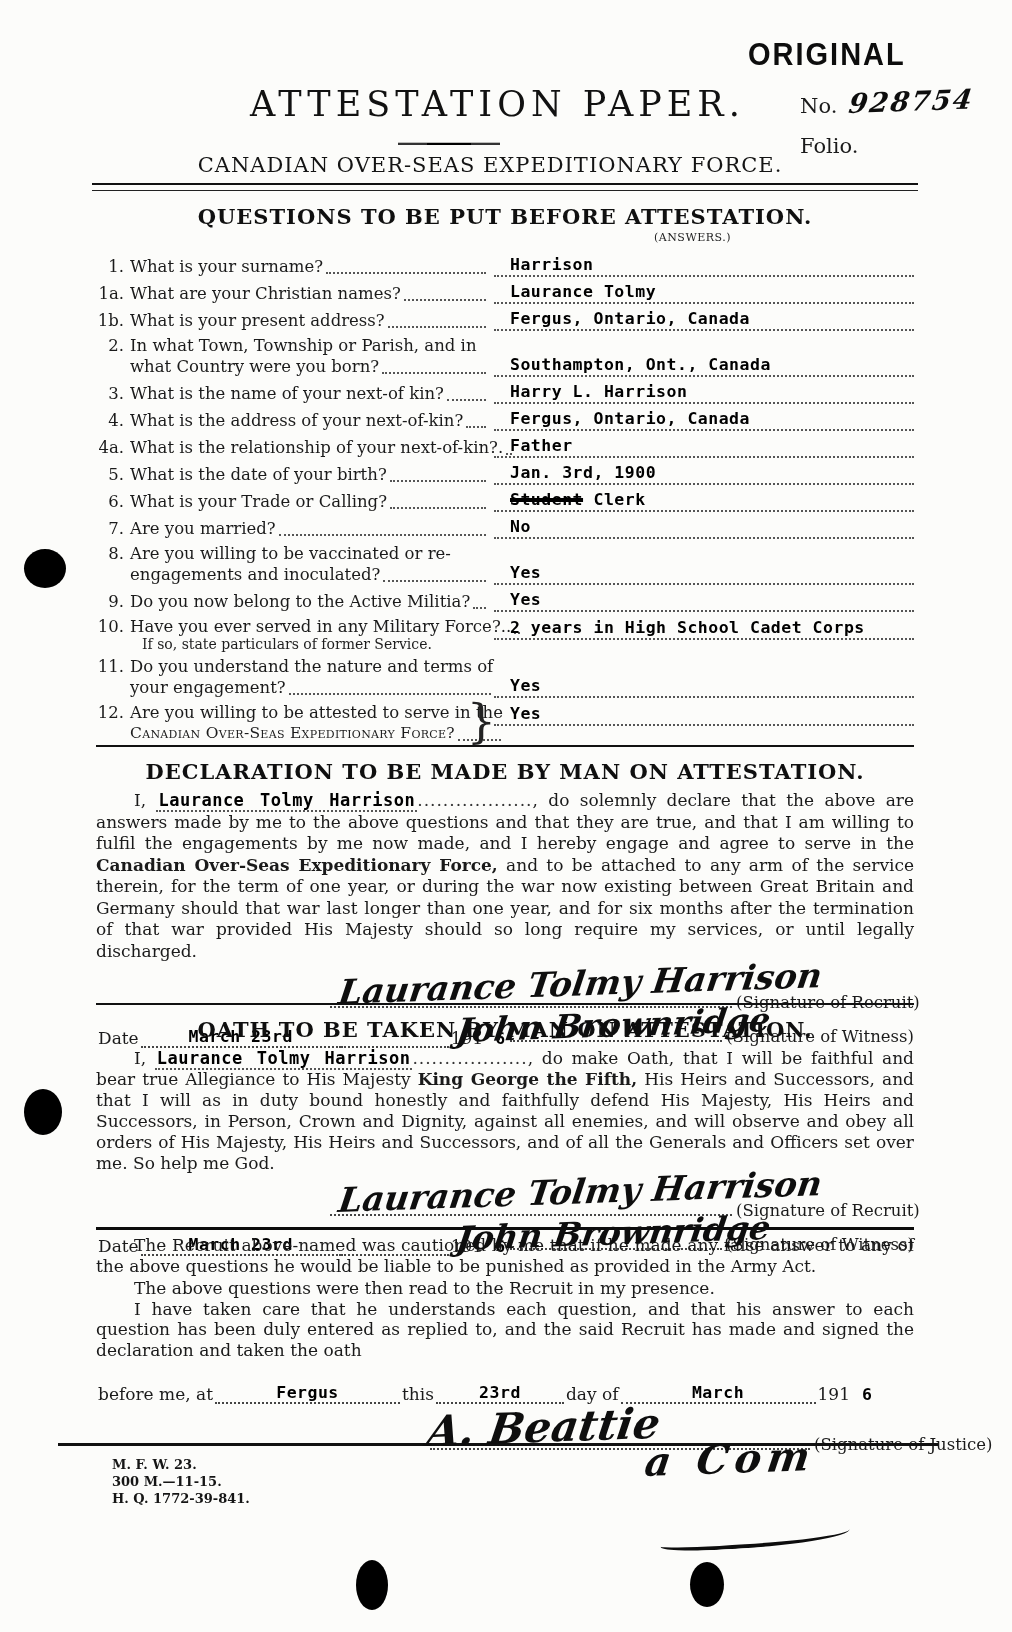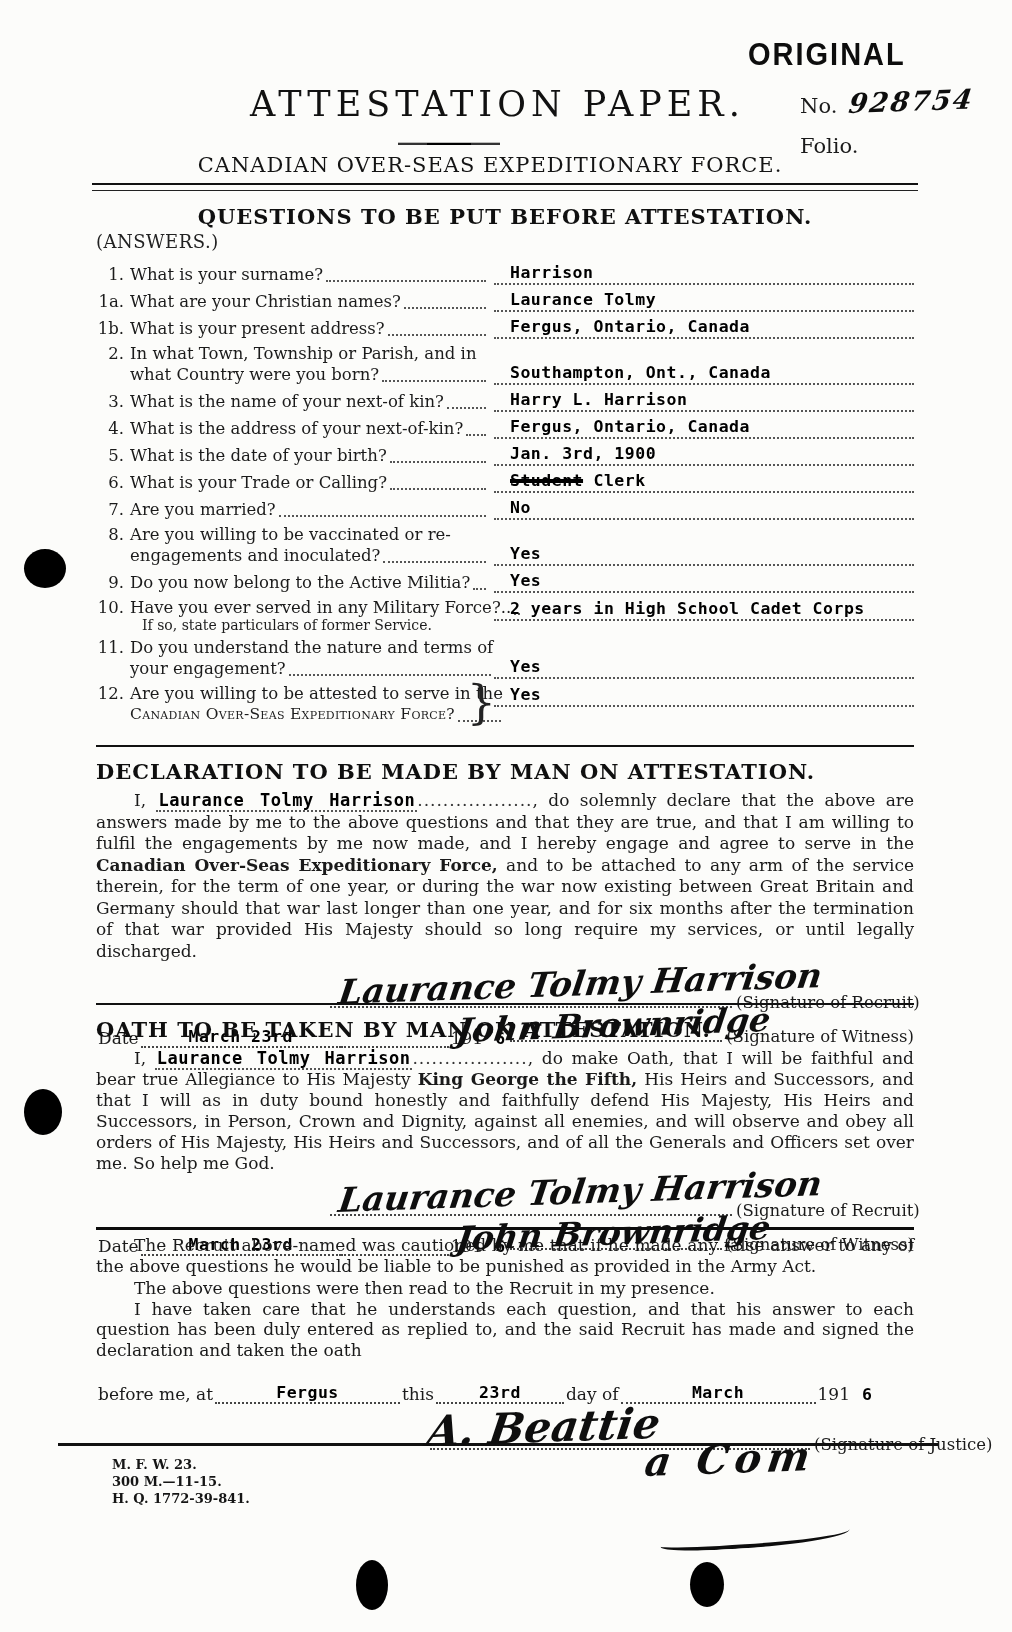--- a/index.html
+++ b/index.html
@@ -47,22 +47,22 @@
     position:absolute;left:92px;top:183px;width:826px;height:5px;
     border-top:2px solid #111;border-bottom:1px solid #222;
   }
   
   .questions{position:absolute;left:96px;top:198px;width:818px;}
   .q-heading{
     text-align:center;font-size:21px;font-weight:700;
     letter-spacing:1px;margin:6px 0 0 0;color:#101010;
   }
   .answers-label{
-    display:block;margin-top:2px;
-    font-size:18px;letter-spacing:.5px;color:#222;
+    display:block;margin-left:558px;margin-top:2px;
+    font-size:11px;letter-spacing:.5px;color:#222;
   }
   .q-list{margin-top:10px;}
   .qrow{display:flex;align-items:flex-end;margin-bottom:4px;}
   .qrow.align-top .acol{align-self:flex-start;margin-top:1px;}
   .qcol{width:392px;flex:none;display:flex;font-size:16.5px;}
   .qcol.braced{position:relative;}
   .qnum{width:34px;flex:none;text-align:right;padding-right:6px;box-sizing:border-box;line-height:21px;}
   .qtext{flex:1;}
   .qline{display:flex;line-height:21px;}
   .qline > span:first-child{white-space:nowrap;}
@@ -78,21 +78,21 @@
     font-family:"DejaVu Sans Mono", monospace;font-weight:700;
     font-size:16.5px;color:#000;letter-spacing:.5px;
   }
   .ans{margin-left:16px;white-space:nowrap;}
   .struck{text-decoration:line-through;text-decoration-thickness:4px;color:#000;}
   
   .section{position:absolute;left:96px;width:818px;}
   .sec-rule{height:3px;border-top:2.5px solid #111;}
   .sec-rule.heavy{border-top:3.5px solid #0c0c0c;}
   .sec-heading{
-    font-size:21px;font-weight:700;
+    text-align:center;font-size:21px;font-weight:700;
     letter-spacing:1px;margin:9px 0 6px 0;color:#0f0f0f;
   }
   .para{
     text-align:justify;font-size:17px;line-height:21.5px;
     margin:6px 0 4px 0;text-indent:38px;color:#1a1a1a;
   }
   .inline-name{font-size:17px;border-bottom:2px dotted #555;padding:0 2px;}
   .dotfill::after{content:"..................";letter-spacing:1px;color:#333;}
   .bold{font-weight:700;}
   
@@ -219,20 +219,32 @@
               <div class="qline">
                 <span>What is the address of your next-of-kin?</span>
                 <span class="lead"></span>
               </div>
             </div>
           </div>
           <div class="acol"><span class="ans typed">Fergus, Ontario, Canada</span></div>
         </div>
         <div class="qrow">
           <div class="qcol">
+            <span class="qnum">4a.</span>
+            <div class="qtext">
+              <div class="qline">
+                <span>What is the relationship of your next-of-kin?.</span>
+                <span class="lead"></span>
+              </div>
+            </div>
+          </div>
+          <div class="acol"><span class="ans typed">Father</span></div>
+        </div>
+        <div class="qrow">
+          <div class="qcol">
             <span class="qnum">5.</span>
             <div class="qtext">
               <div class="qline">
                 <span>What is the date of your birth?</span>
                 <span class="lead"></span>
               </div>
             </div>
           </div>
           <div class="acol"><span class="ans typed">Jan. 3rd, 1900</span></div>
         </div>

